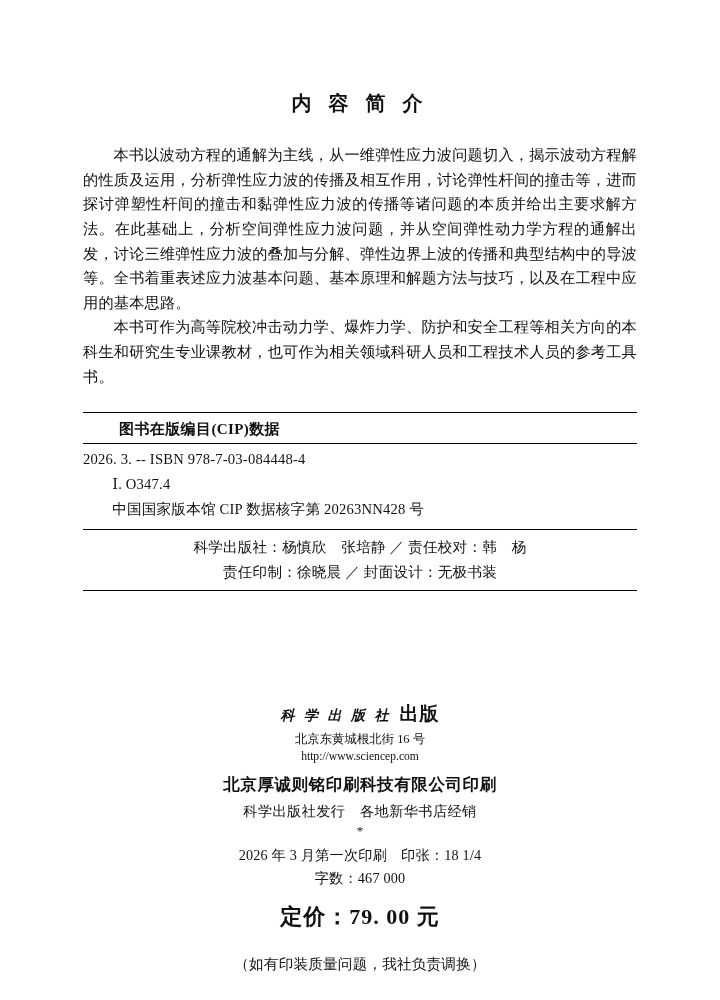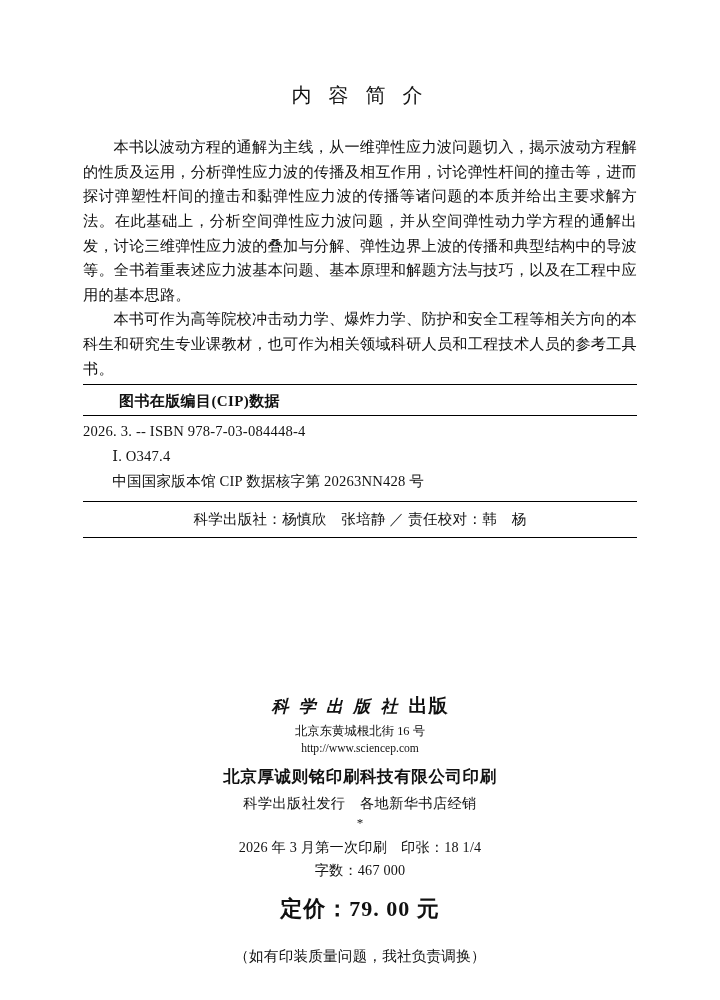--- a/index.html
+++ b/index.html
@@ -18,23 +18,23 @@
     position: relative;
     width: 720px;
     height: 1000px;
     box-sizing: border-box;
   }
 
   
   .summary-title {
     text-align: center;
     font-size: 20px;
-    font-weight: normal;
+    font-weight: bold;
     letter-spacing: 6px;
-    margin: 4px;
+    margin: 12px;
     padding-top: 78px;
   }
   .summary-body {
     margin: 14px auto;
     width: 554px;
     padding-top: 12px;
   }
   .summary-body p {
     margin: 0;
     font-size: 15.2px;
@@ -42,21 +42,21 @@
     text-align: justify;
     text-justify: inter-ideograph;
     text-indent: 2em;
     letter-spacing: 0.2px;
   }
 
   
   .cip {
     position: absolute;
     left: 83px;
-    top: 380px;
+    top: 400px;
     width: 554px;
   }
   .rule {
     border-top: 1px solid #000;
     height: 0;
     font-size: 0;
     line-height: 0;
   }
   .rule-thin {
     border-top: 0.8px solid #000;
@@ -100,21 +100,21 @@
     font-size: 19px;
     font-weight: bold;
     letter-spacing: 1px;
     line-height: 1.25;
   }
   .press-name {
     font-family: "Liberation Serif", "DejaVu Serif", serif;
     font-style: italic;
     font-weight: bold;
     letter-spacing: 3px;
-    font-size: 17px;
+    font-size: 14px;
   }
   .addr {
     font-size: 12.4px;
     line-height: 1.5;
     margin-top: 4px;
   }
   .addr-small {
     font-size: 11.6px;
     line-height: 1.5;
   }
@@ -186,20 +186,21 @@
     <div class="cip-head">图书在版编目(CIP)数据</div>
     <div class="rule rule-thin"></div>
     <div class="cip-body">
       <div class="cip-line">2026. 3. -- ISBN 978-7-03-084448-4</div>
       <div class="cip-line cip-indent">Ⅰ. O347.4</div>
       <div class="cip-line cip-indent">中国国家版本馆 CIP 数据核字第 20263NN428 号</div>
     </div>
     <div class="rule rule-thin"></div>
     <div class="cip-credits">
       <div>科学出版社：杨慎欣　张培静 ／ 责任校对：韩　杨</div>
+      <div>责任印制：徐晓晨 ／ 封面设计：无极书装</div>
     </div>
     <div class="rule rule-thin"></div>
   </div>
 
   <div class="colophon">
     <div class="press-line">
       <span class="press-name">科 学 出 版 社</span><span class="gap-sp-sm"></span><span>出版</span>
     </div>
     <div class="addr">北京东黄城根北街 16 号</div>
     <div class="url">http://www.sciencep.com</div>

